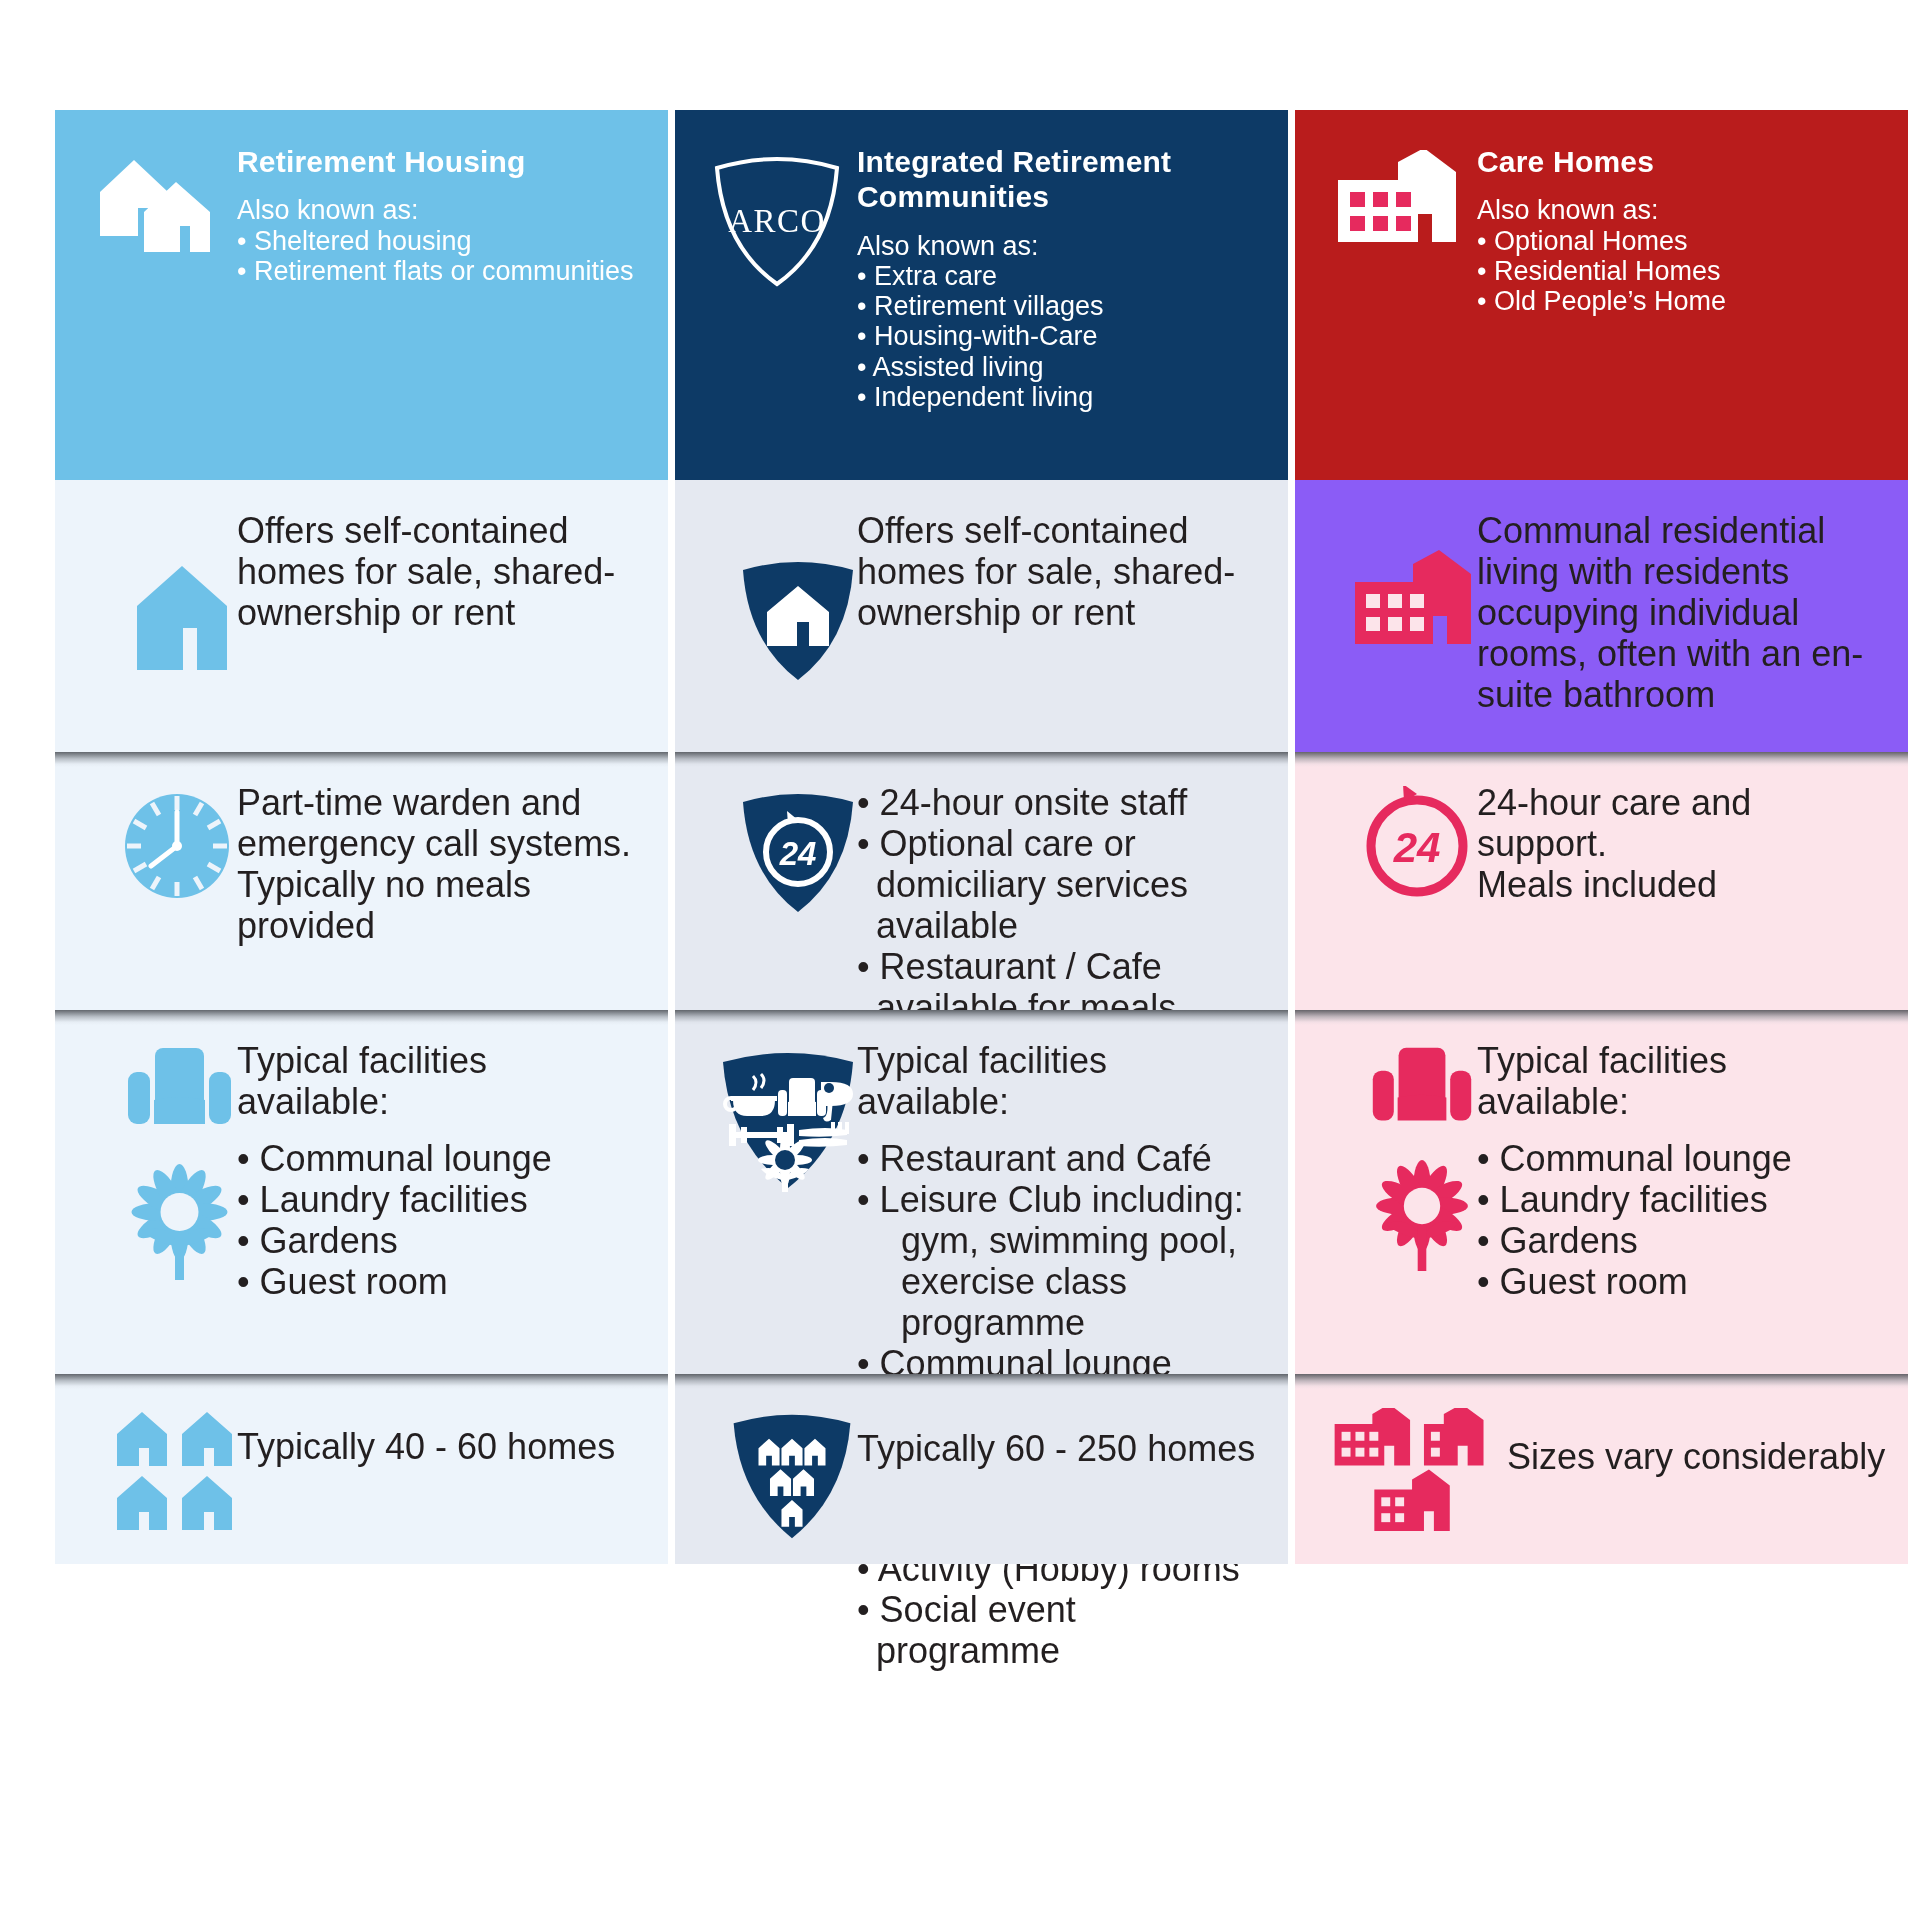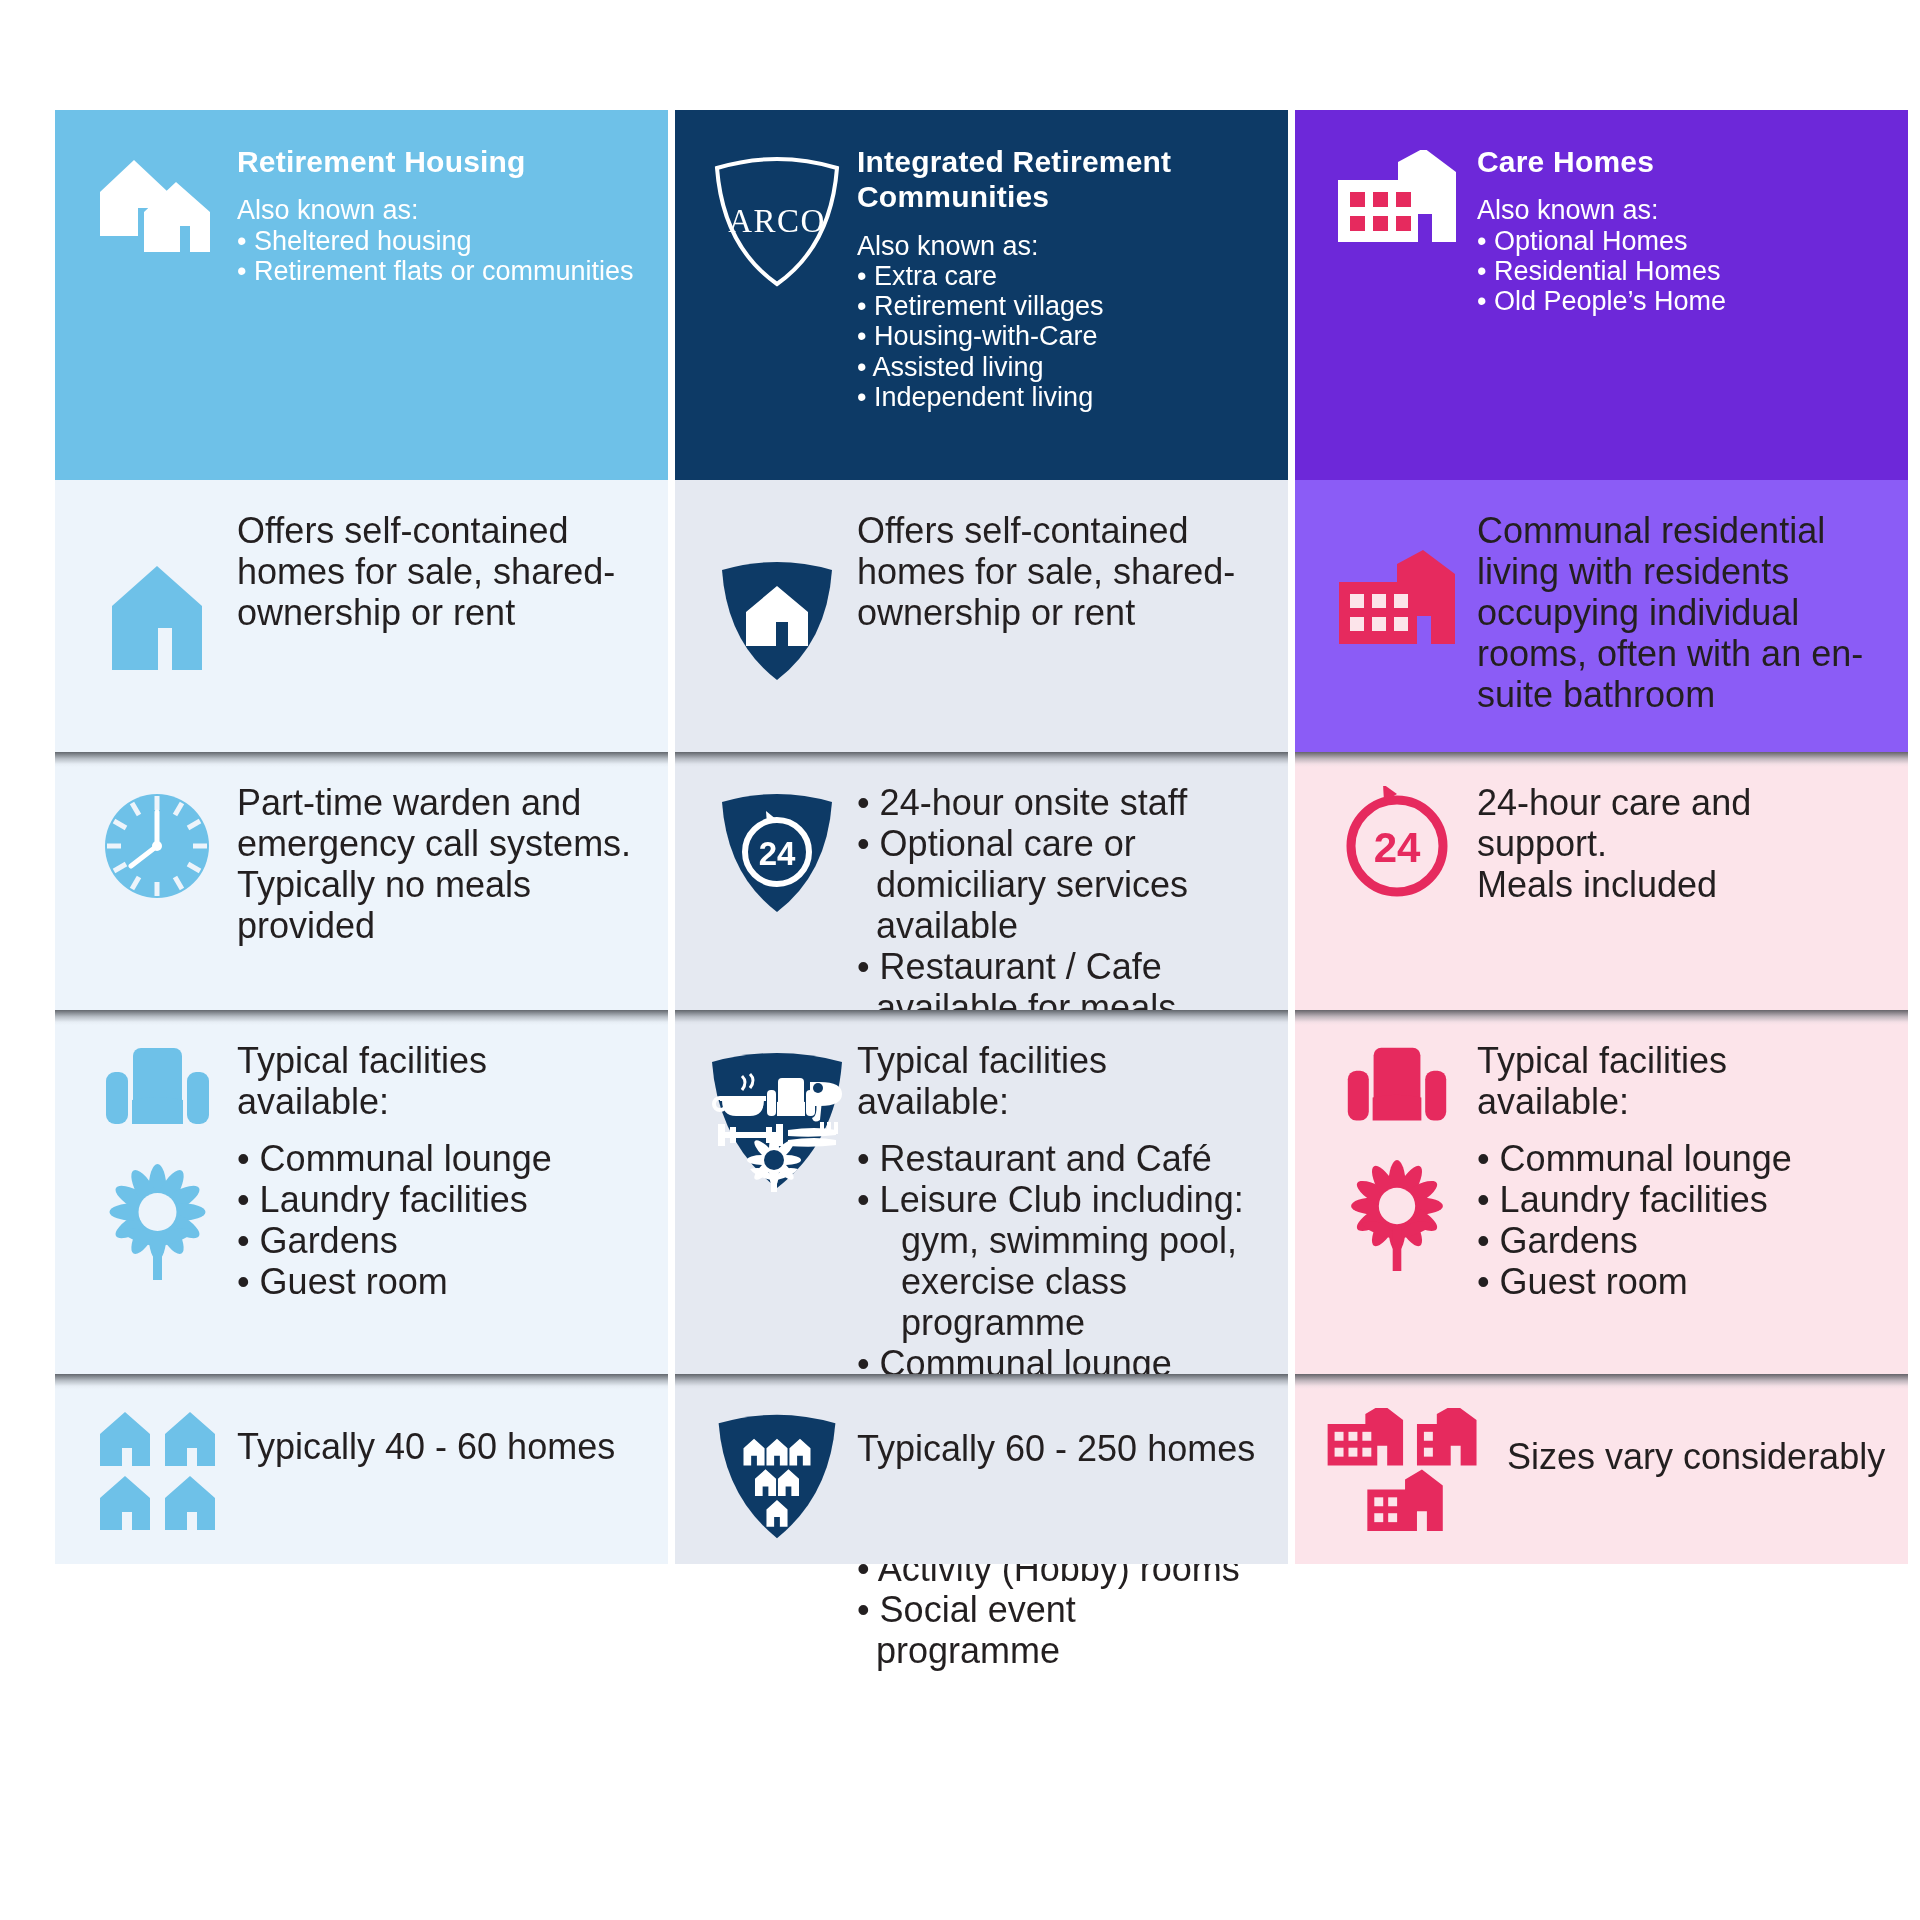--- a/index.html
+++ b/index.html
@@ -61,22 +61,22 @@
 
   
   .cell {
     position: relative;
     display: flex;
     padding: 22px 20px 22px 22px;
   }
   .cell .icon-slot {
     width: 160px; min-width: 160px;
     display: flex; flex-direction: column;
-    align-items: center; justify-content: flex-start;
-    padding-top: 12px; gap: 20px;
+    align-items: flex-end; justify-content: flex-start;
+    padding-top: 12px; gap: 20px; font-style: italic;
   }
   .cell .body {
     flex: 1;
     font-size: 36px;
     line-height: 1.14;
     color: #231f20;
     padding-top: 8px;
   }
   .cell .body p { margin: 0; }
   .cell ul { list-style: none; margin: 0; }
@@ -389,21 +389,21 @@
       <div class="body" style="padding-top:32px">
         <p>Typically 60 - 250 homes</p>
       </div>
     </div>
   </div>
 
   <div class="gutter"></div>
 
   <div class="col">
 
-    <div class="hdr" style="background:#6d28d9">
+    <div class="hdr" style="background:#b91c1c">
       <div class="icon-slot">
         <svg width="130" height="105" viewBox="0 0 130 105">
           <path fill="#fff" d="M6 30 L66 30 L66 12 L92 -2 L124 22 L124 92 L100 92 L100 64 L86 64 L86 92 L6 92 Z"></path>
           <g fill="#E62A5E">
             <rect x="18" y="42" width="15" height="15"></rect>
             <rect x="41" y="42" width="15" height="15"></rect>
             <rect x="64" y="42" width="15" height="15"></rect>
             <rect x="18" y="66" width="15" height="15"></rect>
             <rect x="41" y="66" width="15" height="15"></rect>
             <rect x="64" y="66" width="15" height="15"></rect>

